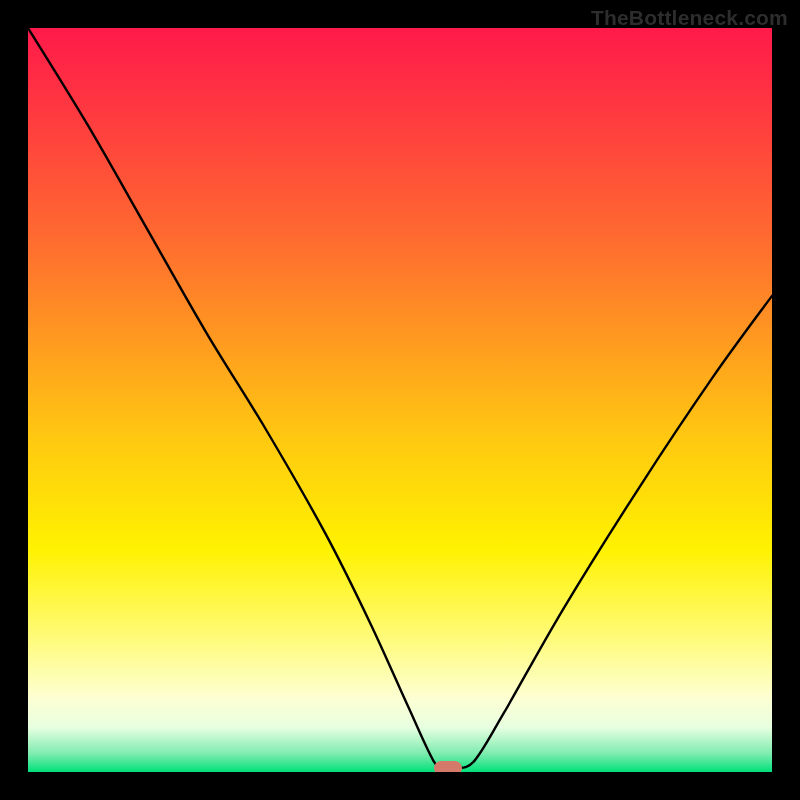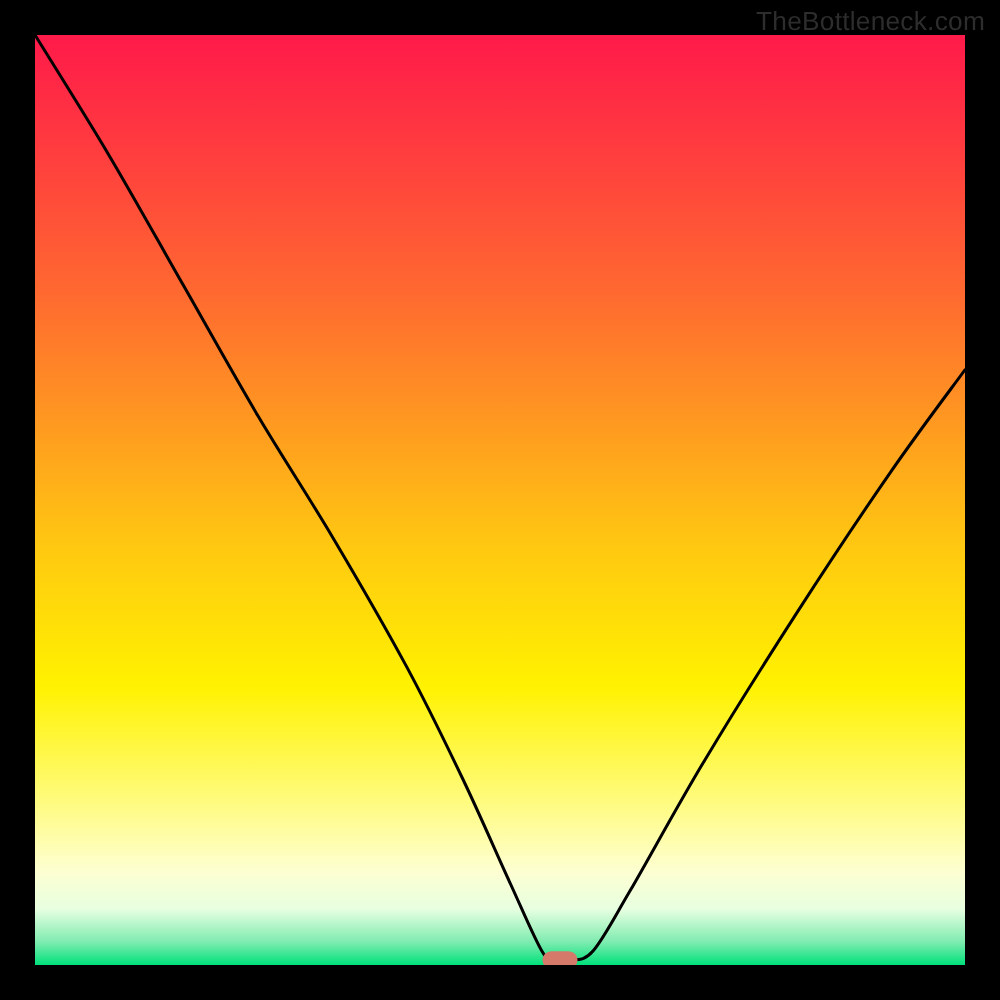--- a/index.html
+++ b/index.html
@@ -36,21 +36,21 @@
       #7fecb0 97.5%,
       #00e07a 100%
     );
   }
   .watermark {
     position: absolute;
     top: 6px;
     right: 12px;
     color: #3a3a3a;
     font-size: 21px;
-    font-weight: 400;
+    font-weight: 700;
     letter-spacing: 0.2px;
     opacity: 0.78;
     user-select: none;
   }
   .curve-svg {
     position: absolute;
     inset: 0;
     width: 744px;
     height: 744px;
   }

